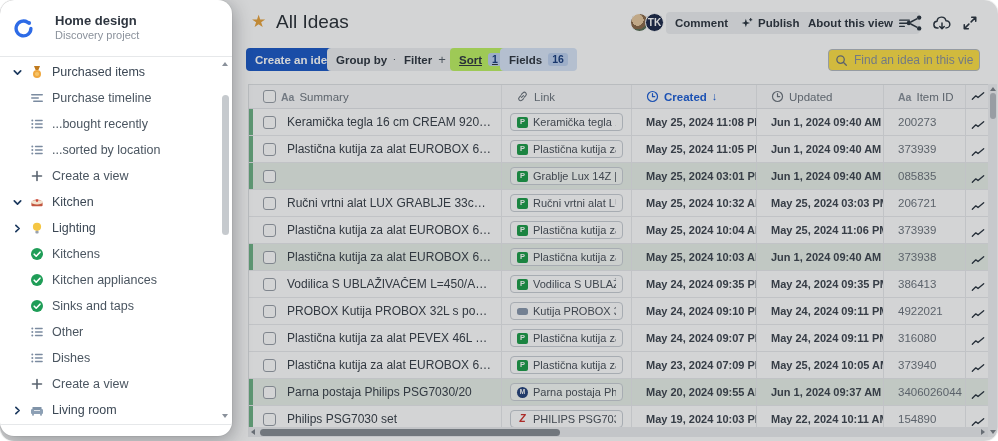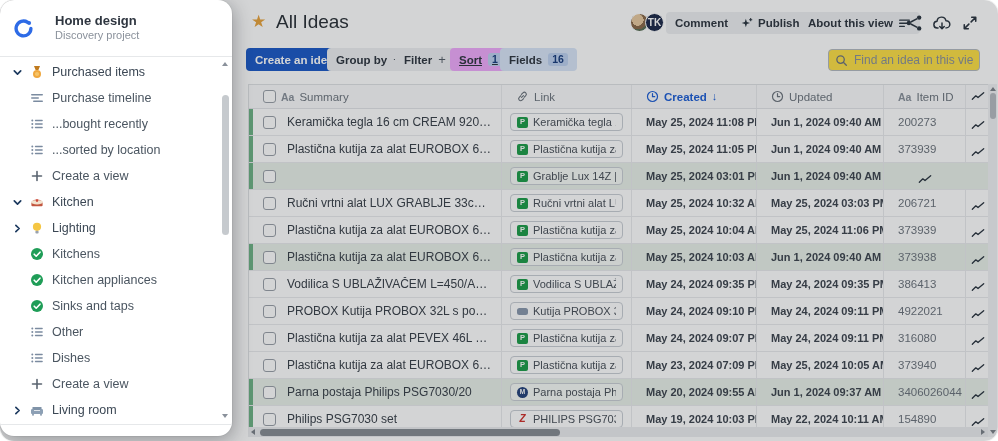--- a/index.html
+++ b/index.html
@@ -26,21 +26,21 @@
   .icon-btn{position:absolute;top:14px;width:18px;height:18px;background:none;border:none;color:#2b3540;padding:0;cursor:pointer;}
   .icon-share{left:905px;}
   .icon-cloud{left:933px;}
   .icon-expand{left:962px;}
   .icon-btn svg,.top-btn svg{display:block;}
 
   .tool-btn{position:absolute;top:48px;height:23px;border:none;border-radius:4px;font-family:inherit;font-size:11.5px;font-weight:600;display:flex;align-items:center;gap:6px;padding:0 9px;cursor:pointer;color:#2f3640;background:#eef0f2;}
   .btn-create{left:246px;background:#1d5ac7;color:#fff;}
   .btn-group{left:327px;}
   .btn-filter{left:395px;}
-  .btn-sort{left:450px;background:#f0abfc;text-decoration:underline;}
+  .btn-sort{left:450px;background:#bef264;text-decoration:underline;}
   .btn-fields{left:500px;background:#d9e6f8;}
   .plus-glyph{font-weight:400;color:#555e68;font-size:13px;}
   .count-badge{background:#bdd1f0;color:#1a3e7e;font-size:10.5px;font-weight:700;border-radius:3px;padding:1px 4px;line-height:1.1;}
   .btn-autofit{left:560px;top:50px;width:20px;height:20px;background:none;border:none;color:#2b3540;padding:0;cursor:pointer;}
 
   .search-box{position:absolute;left:828px;top:49px;width:152px;height:22px;}
   .search-box .mag{position:absolute;left:7px;top:4px;color:#6e757e;width:13px;height:13px;}
   .search-input{width:100%;height:100%;border:1px solid #b4bac1;border-radius:4px;background:#fde047;padding:0 6px 0 25px;font-size:12px;font-family:inherit;color:#2f3640;outline:none;}
   .search-input::placeholder{color:#8a919b;}
 
@@ -289,20 +289,21 @@
               <span class="cbx"></span>
             </div>
             <div class="cell c-link">
               <span class="chip">
                 <span class="fav green-p"></span>
                 <span class="chip-text">Grablje Lux 14Z | Pevex</span>
               </span>
             </div>
             <div class="cell c-date">May 25, 2024 03:01 PM</div>
             <div class="cell c-date">Jun 1, 2024 09:40 AM</div>
+            <div class="cell c-id">085835</div>
             <div class="cell">
               <span class="pulse-ic"><svg viewBox="0 0 16 12" fill="none" stroke="currentColor" stroke-width="1.5" stroke-linecap="round" stroke-linejoin="round">
                   <path d="M1.5 9.5 5.5 5.5 8 7.5 14.5 2"></path>
                 </svg></span>
             </div>
           </div>
           <div class="trow">
             <div class="cell c-sum">
               <span class="cbx"></span>
               <span class="sum-text">Ručni vrtni alat LUX GRABLJE 33cm S DRŠKOM</span>

